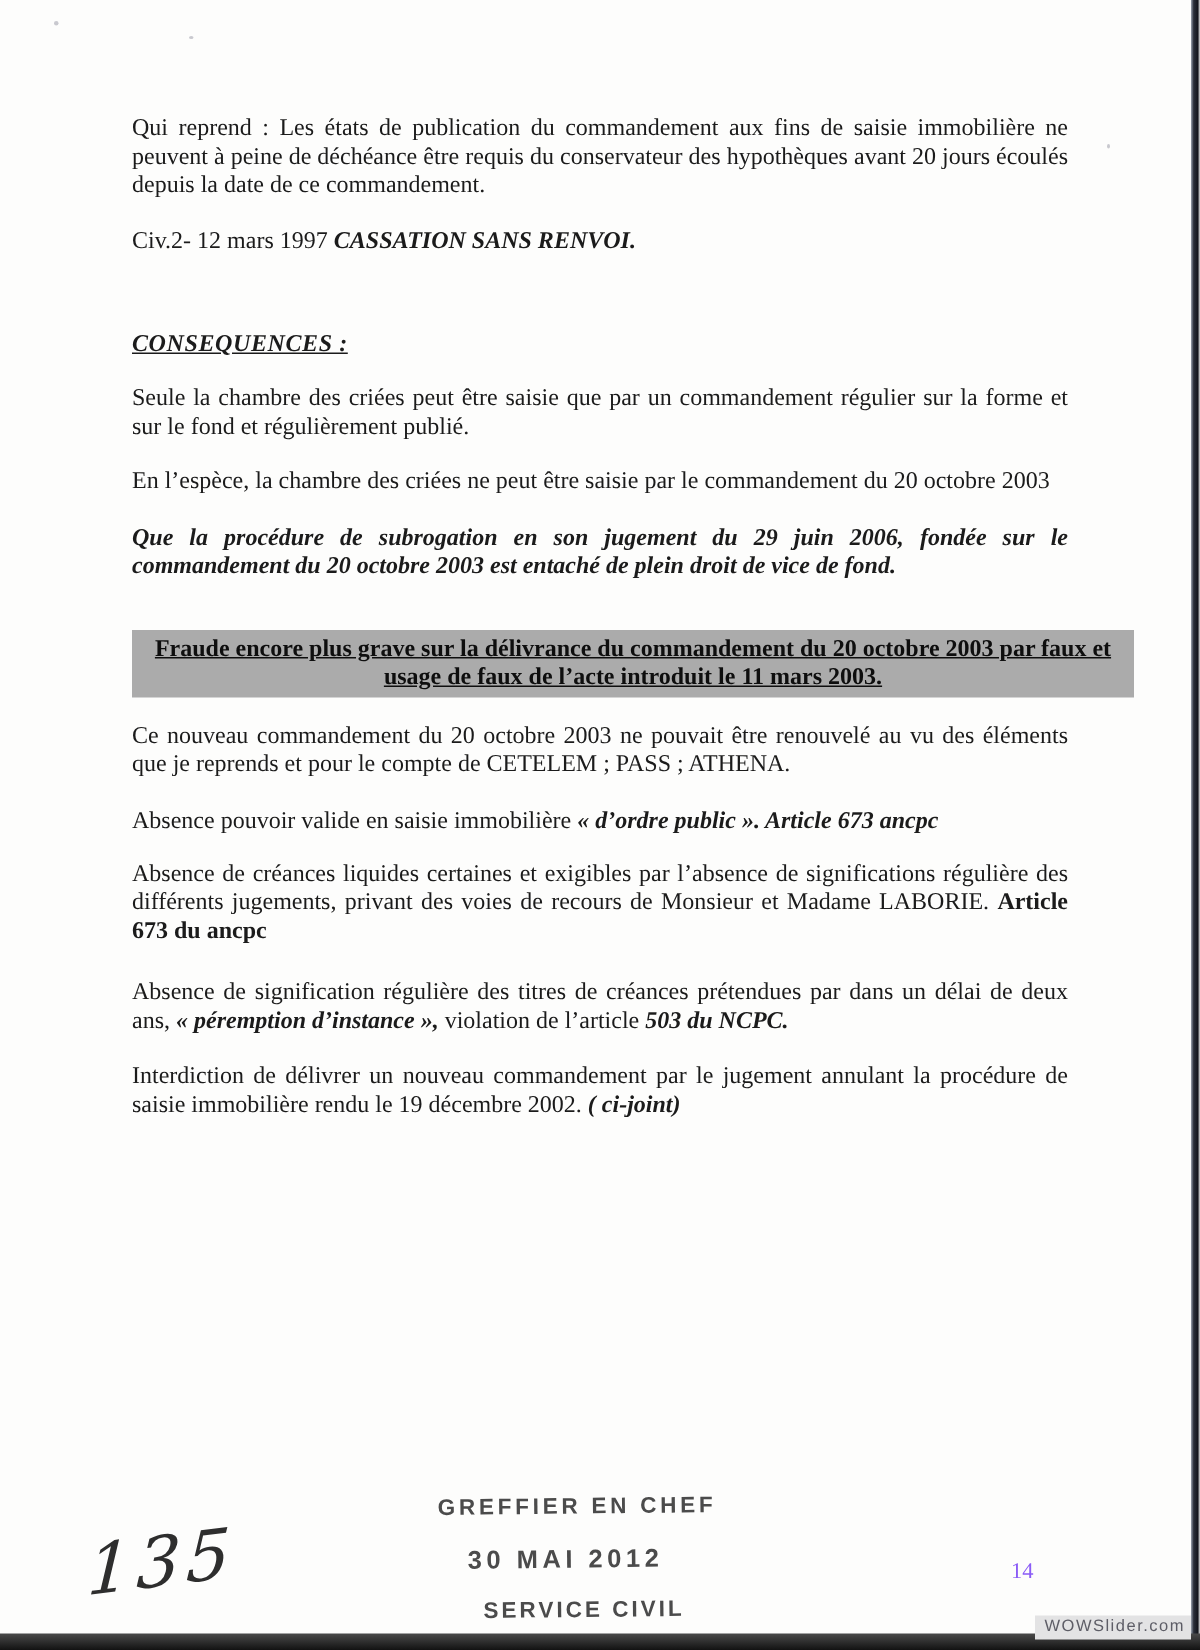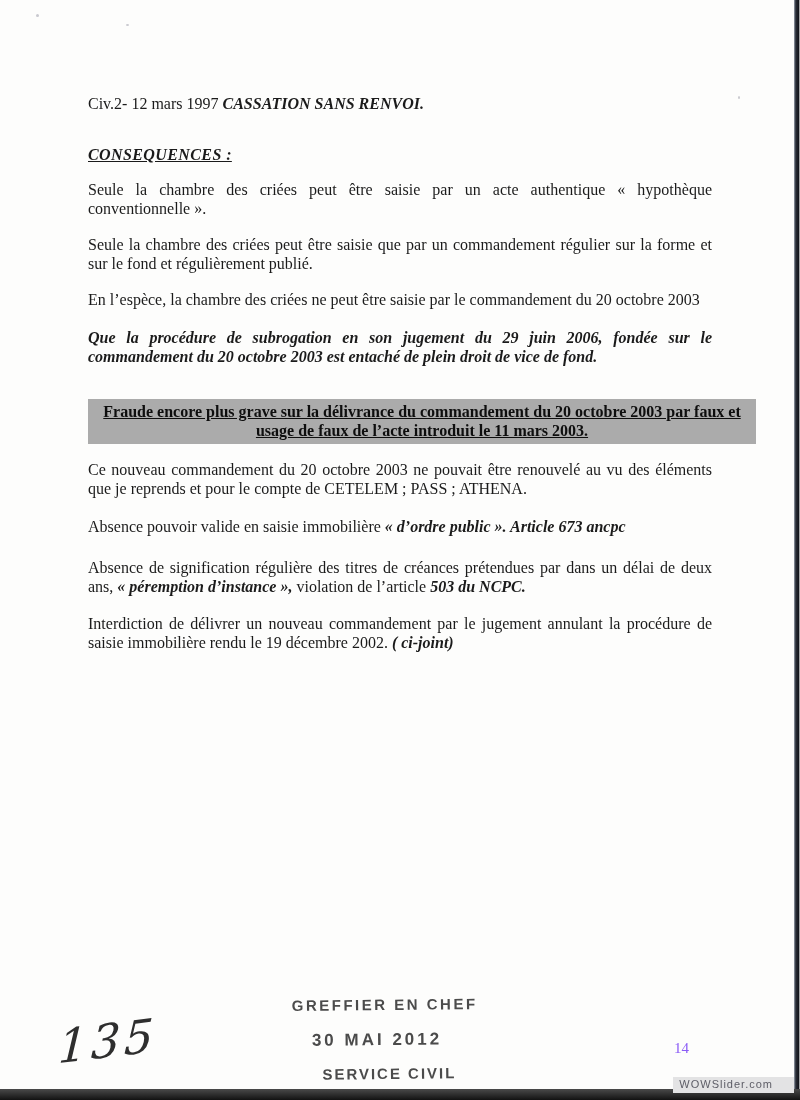--- a/index.html
+++ b/index.html
@@ -35,52 +35,53 @@
     transform:rotate(-7deg) skewX(-10deg);letter-spacing:4px;
   }
   .page-number{position:absolute;left:674px;top:1040px;font-size:15px;color:#8b5cf6;}
   .frame-right{position:absolute;top:0;right:0;width:6px;height:1100px;
     background:linear-gradient(to right,#9aa2ae 0%,#2a2e38 30%,#14161c 75%,#e8e8e8 100%);}
   .bottom-bar{position:absolute;left:0;bottom:0;width:100%;height:11px;
     background:linear-gradient(#4a4a4a,#121212);}
   .watermark{
     position:absolute;right:6px;bottom:7px;background:#e3e3e4;color:#5d5d66;
     font-family:"Liberation Sans", sans-serif;font-size:11px;letter-spacing:1px;
-    padding:1px 21px 2px 6px;line-height:13px;
+    padding:1px 4px 2px 6px;line-height:13px;
   }
   .speck{position:absolute;background:#c9c9cf;border-radius:50%;}
 </style>
 </head>
 <body>
 
 <div class="page">
 
   <div class="content">
 
+    <p>Qui reprend : Les états de publication du commandement aux fins de saisie immobilière ne peuvent à peine de déchéance être requis du conservateur des hypothèques avant 20 jours écoulés depuis la date de ce commandement.</p>
 
     <p style="margin-top:18px"><span>Civ.2- 12 mars 1997 </span><span class="bi">CASSATION SANS RENVOI.</span></p>
 
-    <p class="heading" style="margin-top:32px">CONSEQUENCES :</p>
+    <p class="heading" style="margin-top:50px">CONSEQUENCES :</p>
 
 
-    <p style="margin-top:16px">Seule la chambre des criées peut être saisie par un acte authentique «  hypothèque conventionnelle ».</p>
 
     <p style="margin-top:17px">Seule la chambre des criées peut être saisie que par un commandement régulier sur la forme et sur le fond et régulièrement publié.</p>
 
     <p style="margin-top:17px">En l’espèce, la chambre des criées ne peut être saisie par le commandement du 20 octobre 2003</p>
 
     <p class="bi" style="margin-top:19px">Que la procédure de subrogation en son jugement du 29 juin 2006, fondée sur le commandement du 20 octobre 2003 est entaché de plein droit de vice de fond.</p>
 
 
     <p class="banner" style="margin-top:33px">Fraude encore plus grave sur la délivrance du commandement du 20 octobre 2003 par faux et usage de faux de l’acte introduit le 11 mars 2003.</p>
 
     <p style="margin-top:16px">Ce nouveau commandement du 20 octobre 2003 ne pouvait être renouvelé au vu des éléments que je reprends et pour le compte de CETELEM ; PASS ; ATHENA.</p>
 
     <p style="margin-top:19px"><span>Absence pouvoir valide en saisie immobilière </span><span class="bi">« d’ordre public ».  Article 673 ancpc</span></p>
 
+    <p style="margin-top:16px"><span>Absence de créances liquides certaines et exigibles par l’absence de significations régulière des différents jugements, privant des voies de recours de Monsieur et Madame LABORIE. </span><span class="b">Article 673 du ancpc</span></p>
 
     <p style="margin-top:22px"><span>Absence de signification régulière des titres de créances prétendues par dans un délai de deux ans, </span><span class="bi">« péremption d’instance », </span><span>violation de l’article </span><span class="bi">503 du NCPC.</span></p>
 
 
     <p style="margin-top:18px"><span>Interdiction de délivrer un nouveau commandement par le jugement annulant la procédure de saisie immobilière rendu le 19 décembre 2002. </span><span class="bi">( ci-joint)</span></p>
 
   </div>
 
   <div class="stamp">
     <div class="stamp-line1">GREFFIER EN CHEF</div>

